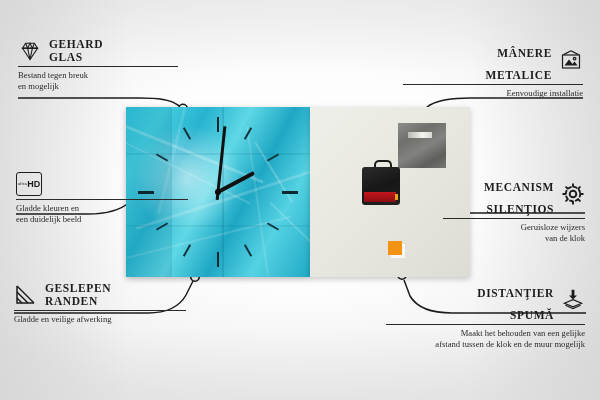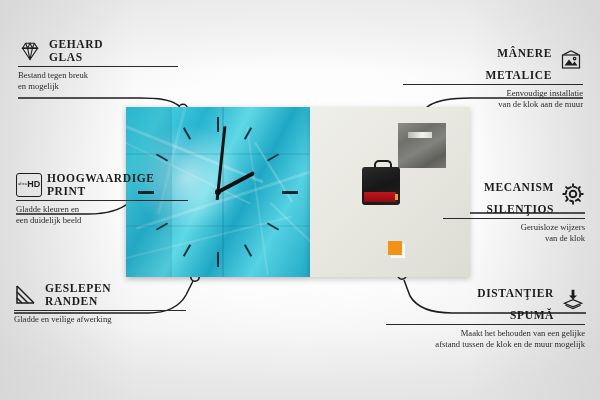--- a/index.html
+++ b/index.html
@@ -211,24 +211,20 @@
   </div>
 
   <div class="feature left" style="left:16px;top:172px;width:190px;">
     <div class="f-head">
       <span class="ico">
         <span class="hd-badge">
           <span class="u">ultra</span>
           <span class="h">HD</span>
         </span>
       </span>
-      <div>
-        <div class="f-title">HOOGWAARDIGE</div>
-        <div class="f-title">PRINT</div>
-      </div>
     </div>
     <div class="rule" style="width:172px;"></div>
     <div class="f-sub">Gladde kleuren en</div>
     <div class="f-sub" style="margin-top:0">een duidelijk beeld</div>
   </div>
 
   <div class="feature left" style="left:14px;top:282px;width:190px;">
     <div class="f-head">
       <span class="ico">
         <svg viewBox="0 0 24 24" fill="none" stroke="#1d1d1d" stroke-width="1.5">
@@ -258,21 +254,20 @@
           <rect x="3.5" y="7" width="17" height="13"></rect>
           <path d="M5.5 17.5 L10 11.5 L13.5 16 L15.5 13.5 L18.5 17.5 Z" fill="#1d1d1d" stroke="none"></path>
           <circle cx="15.6" cy="10.6" r="1.3"></circle>
           <path d="M12 2.8 L19.5 6.6"></path>
           <path d="M12 2.8 L4.6 6.6"></path>
         </svg>
       </span>
     </div>
     <div class="rule" style="width:180px;margin-left:0;"></div>
     <div class="f-sub">Eenvoudige installatie</div>
-    <div class="f-sub" style="margin-top:0">van de klok aan de muur</div>
   </div>
 
   <div class="feature right" style="left:443px;top:172px;width:142px;">
     <div class="f-head">
       <div>
         <div class="f-title">MECANISM</div>
         <div class="f-title">SILENŢIOS</div>
       </div>
       <span class="ico">
         <svg viewBox="0 0 24 24" fill="none" stroke="#1d1d1d" stroke-width="1.9" stroke-linecap="round">

